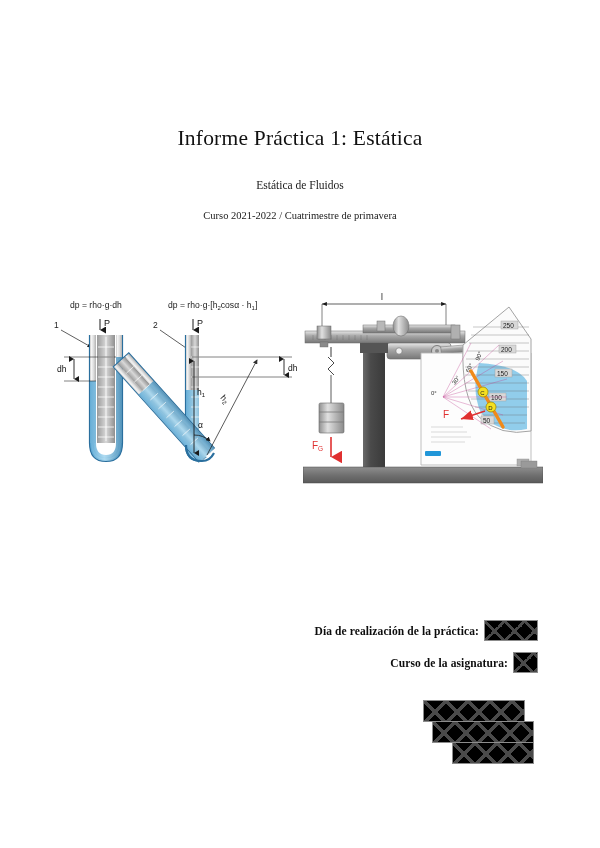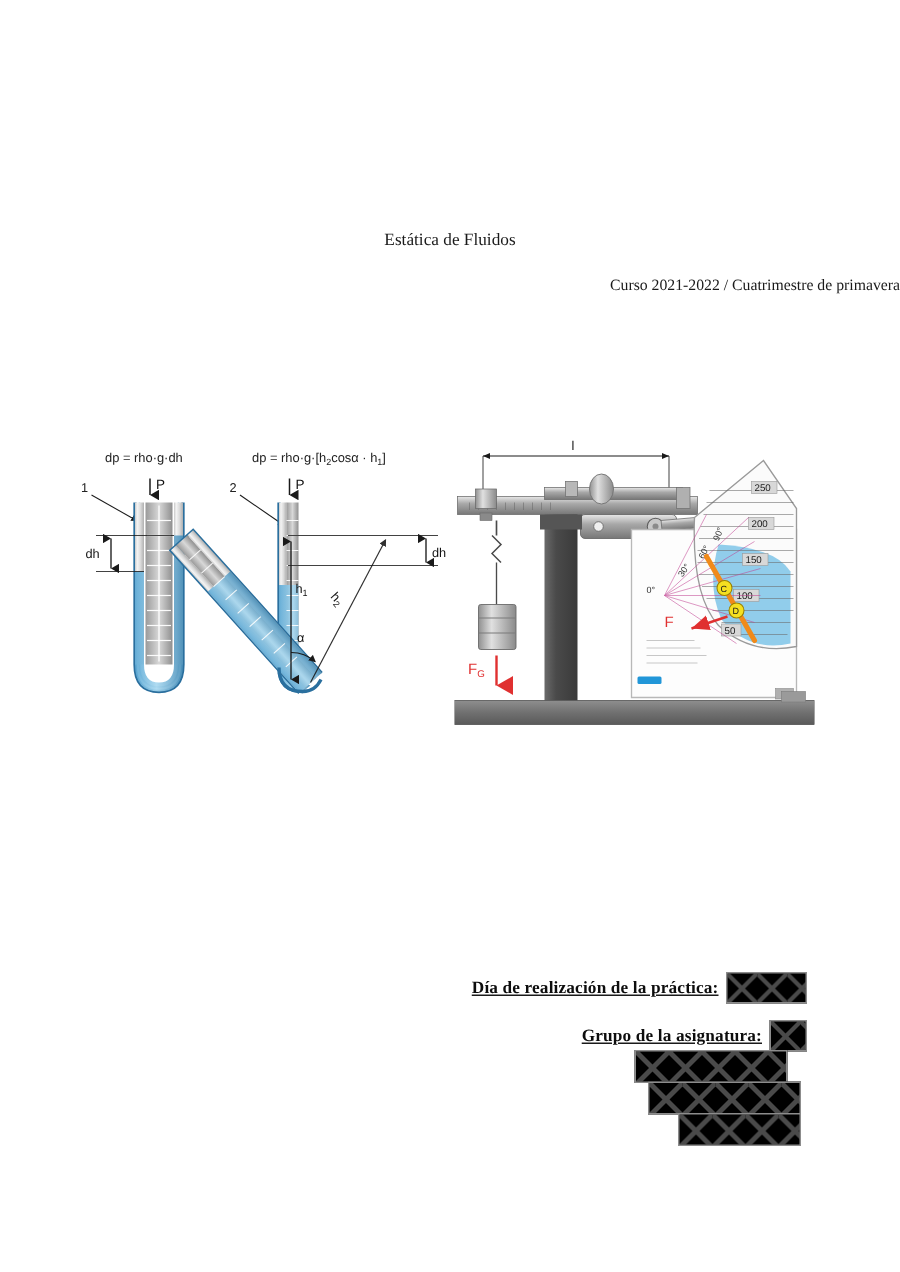--- a/index.html
+++ b/index.html
@@ -34,21 +34,20 @@
   }
   .doc-subtitle {
     font-size: 11.5px;
     margin: 28px 0 0 0;
     color: #1a1a1a;
   }
   .doc-course {
     font-size: 10.5px;
     margin: 19px 0 0 0;
     color: #1a1a1a;
-    text-align: right;
   }
 
   
   .figures {
     position: absolute;
     top: 285px;
     left: 0;
     width: 600px;
     height: 215px;
   }
@@ -63,24 +62,23 @@
     position: absolute;
     left: 303px;
     top: 0px;
     width: 240px;
     height: 205px;
   }
 
   
   .id-fields {
     position: absolute;
-    top: 648px;
+    top: 620px;
     left: 0;
     width: 600px;
-    text-decoration: underline;
   }
   .id-row {
     display: flex;
     align-items: center;
     justify-content: flex-end;
     padding-right: 62px;
     margin-bottom: 11px;
   }
   .id-label {
     font-size: 11.5px;
@@ -118,20 +116,21 @@
     background-size: 22px 22px;
   }
   .member-bar.m1 { left: 423px; top: 0px;  width: 100px; height: 20px; }
   .member-bar.m2 { left: 432px; top: 21px; width: 100px; height: 20px; }
   .member-bar.m3 { left: 452px; top: 42px; width: 80px;  height: 20px; }
 </style>
 </head>
 <body>
 
 <div class="title-block">
+  <h1 class="doc-title">Informe Práctica 1: Estática</h1>
   <p class="doc-subtitle">Estática de Fluidos</p>
   <p class="doc-course">Curso 2021-2022 / Cuatrimestre de primavera</p>
 </div>
 
 <div class="figures">
 
   <svg class="fig-manometers" viewBox="0 0 250 190" xmlns="http://www.w3.org/2000/svg">
     <defs>
       <linearGradient id="glassV" x1="0" y1="0" x2="1" y2="0">
         <stop offset="0%" stop-color="#c9c9c9"></stop>
@@ -416,21 +415,21 @@
     <rect x="218" y="176" width="16" height="7" fill="#9a9a9a" stroke="#7a7a7a" stroke-width="0.4"></rect>
   </svg>
 </div>
 
 <div class="id-fields">
   <div class="id-row">
     <span class="id-label">Día de realización de la práctica:</span>
     <span class="redaction day"></span>
   </div>
   <div class="id-row">
-    <span class="id-label">Grupo de la asignatura:</span>
+    <span class="id-label">Curso de la asignatura:</span>
     <span class="redaction group"></span>
   </div>
 </div>
 
 <div class="members-block">
   <div class="member-bar m1"></div>
   <div class="member-bar m2"></div>
   <div class="member-bar m3"></div>
 </div>
 

